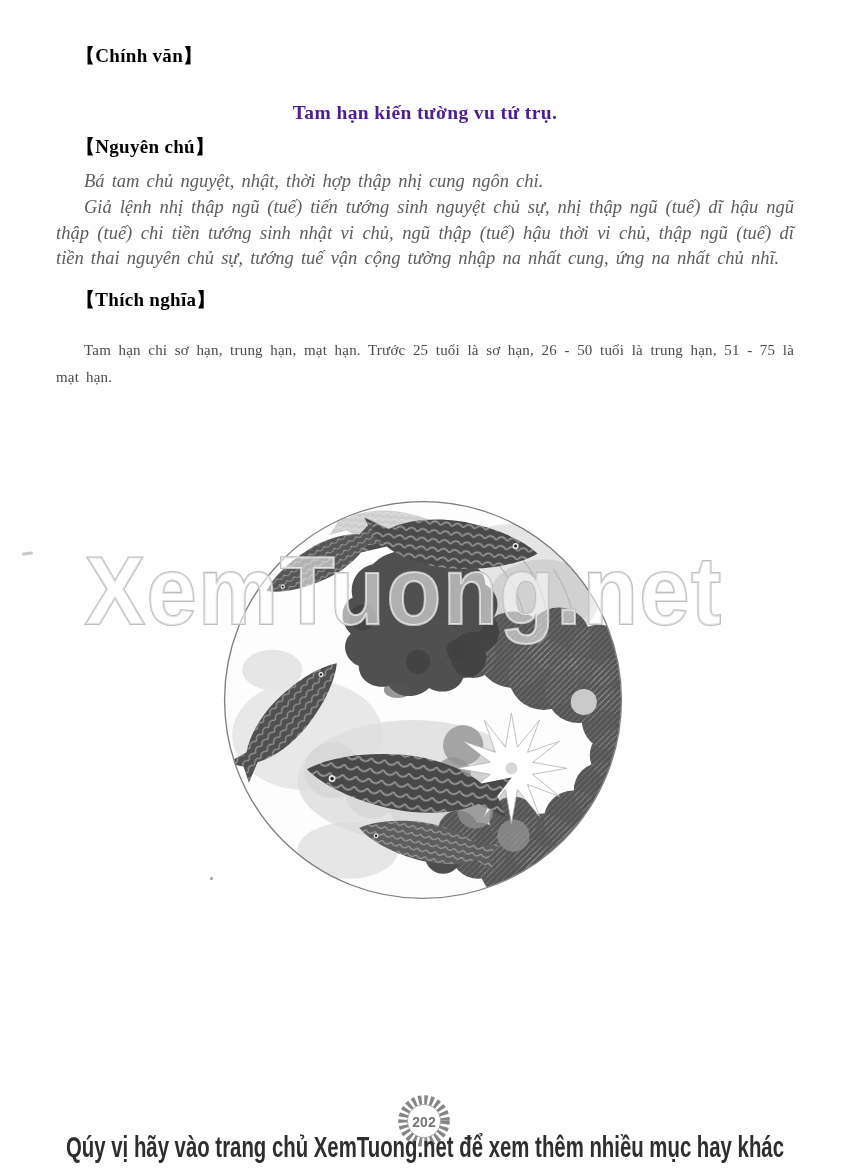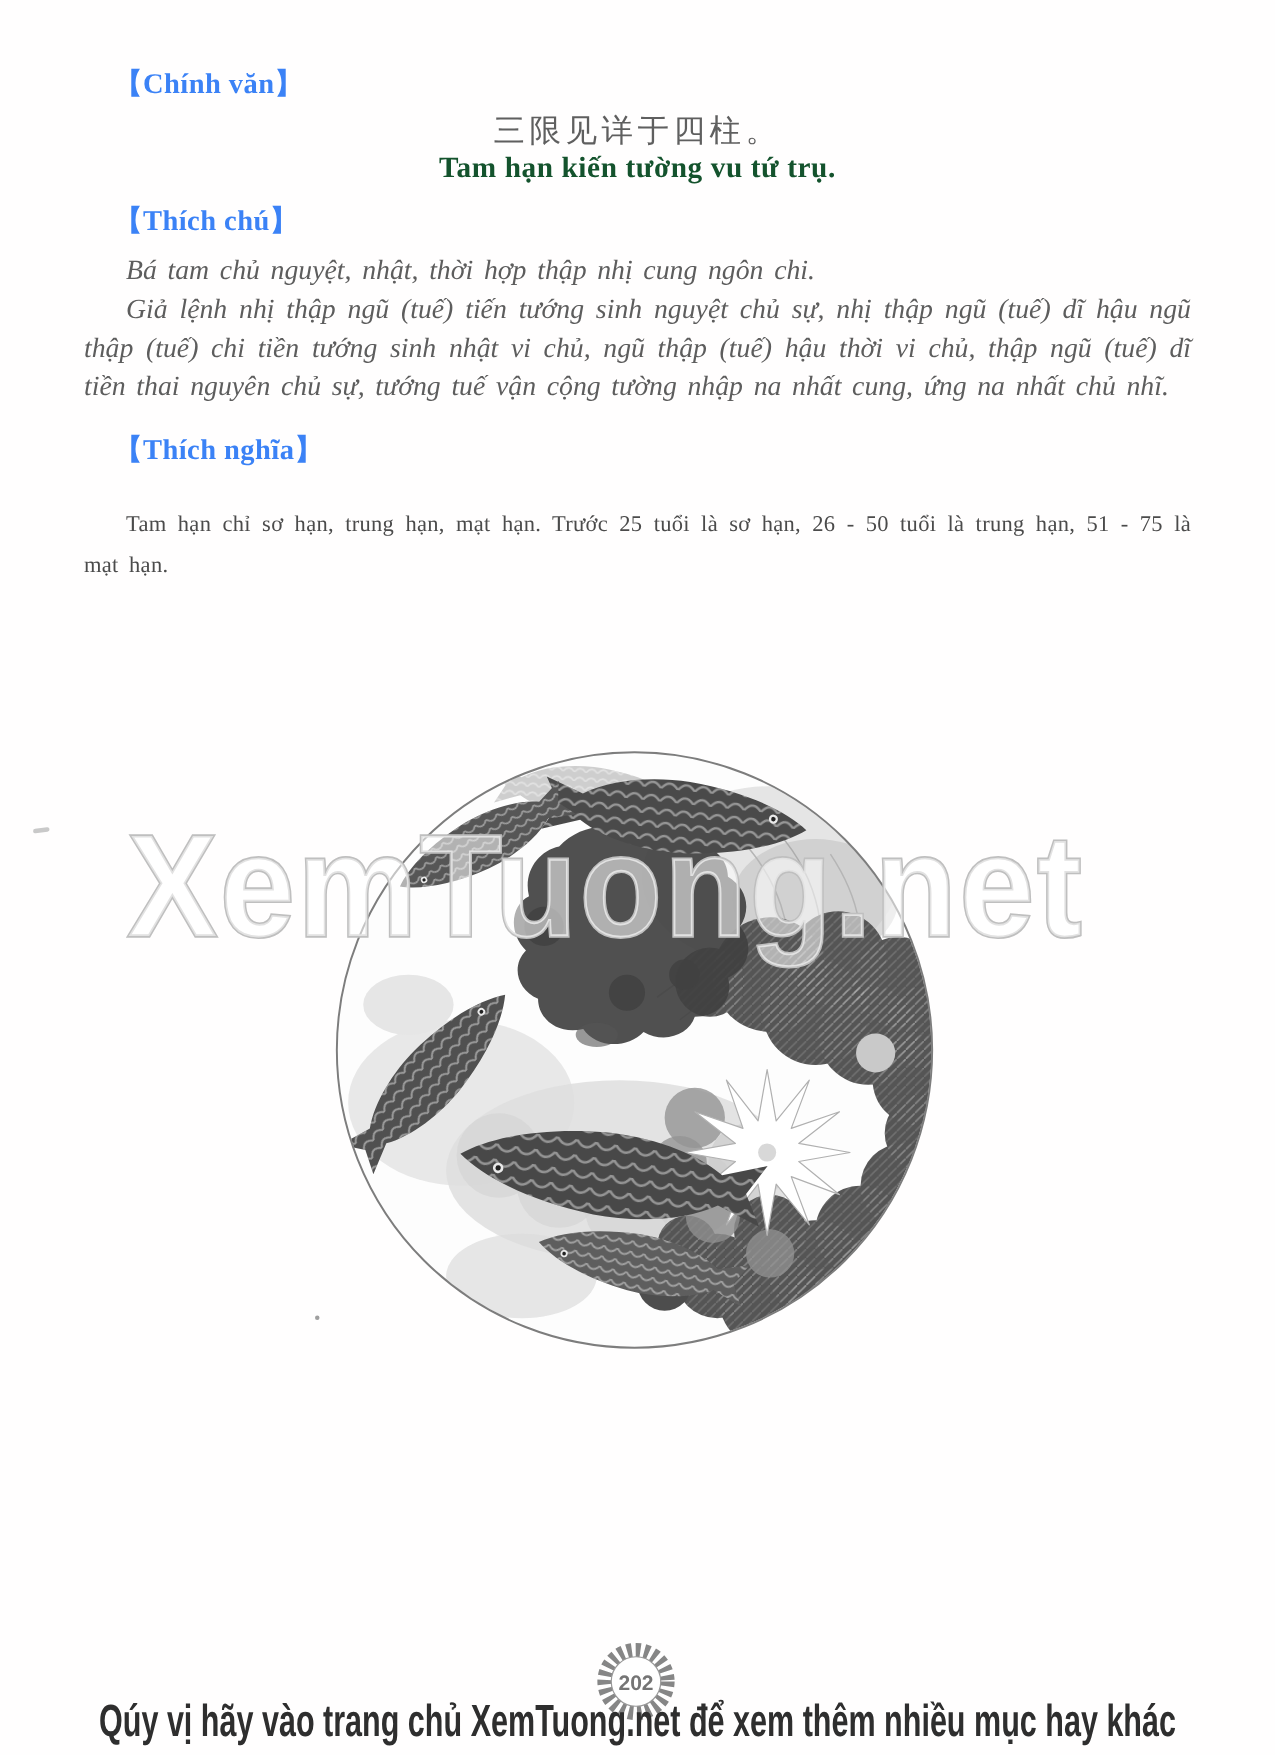--- a/index.html
+++ b/index.html
@@ -1,29 +1,29 @@
 <!DOCTYPE html>
 <html><head>
 <meta charset="utf-8">
 <style>
   html,body{margin:0;padding:0;background:#ffffff;}
   .page{
     position:relative;width:850px;height:1170px;background:#fffefe;
     font-family:"Liberation Serif", serif;overflow:hidden;
   }
   .heading{
-    position:absolute;left:76px;font-weight:bold;font-size:19px;color:#3b82f6;
+    position:absolute;left:76px;font-weight:bold;font-size:19px;color:#000000;
     letter-spacing:.3px;white-space:nowrap;
   }
   #h-chinhvan{top:43px;}
   #h-nguyenchu{top:134px;}
   #h-thichnghia{top:287px;}
   .center-line{position:absolute;left:0;width:850px;text-align:center;white-space:nowrap;}
   #cn-line{top:73px;font-size:21px;color:#5f5f5f;letter-spacing:3px;}
-  #translit-line{top:102px;font-size:19.5px;font-weight:bold;color:#14532d;letter-spacing:.4px;}
+  #translit-line{top:102px;font-size:19.5px;font-weight:bold;color:#4c1d95;letter-spacing:.4px;}
   .para{
     position:absolute;left:56px;width:738px;text-indent:28px;
     text-align:justify;text-justify:inter-word;
   }
   .nc{font-style:italic;color:#5d5d5d;font-size:18.5px;line-height:25.5px;word-spacing:2.5px;}
   #nc-p1{top:169px;text-align:left;}
   #nc-p2{top:195px;}
   .tn{color:#4b4b4b;font-size:15px;line-height:27px;word-spacing:3px;letter-spacing:.2px;}
   #tn-p1{top:337px;}
   #tn-p2{top:391px;}
@@ -34,24 +34,23 @@
   .speck{position:absolute;background:#c9c9c9;border-radius:2px;}
   #speck1{left:22px;top:552px;width:11px;height:2.5px;transform:rotate(-8deg);}
   #speck2{left:210px;top:877px;width:3px;height:3px;border-radius:50%;background:#9f9f9f;}
 </style>
 </head>
 <body>
 
 <div class="page">
 
   <div class="heading" id="h-chinhvan">【Chính văn】</div>
-  <div class="center-line" id="cn-line">三限见详于四柱。</div>
   <div class="center-line" id="translit-line">Tam hạn kiến tường vu tứ trụ.</div>
 
-  <div class="heading" id="h-nguyenchu">【Thích chú】</div>
+  <div class="heading" id="h-nguyenchu">【Nguyên chú】</div>
   <div class="para nc" id="nc-p1">Bá tam chủ nguyệt, nhật, thời hợp thập nhị cung ngôn chi.</div>
   <div class="para nc" id="nc-p2">Giả lệnh nhị thập ngũ (tuế) tiến tướng sinh nguyệt chủ sự, nhị thập ngũ (tuế) dĩ hậu ngũ thập (tuế) chi tiền tướng sinh nhật vi chủ, ngũ thập (tuế) hậu thời vi chủ, thập ngũ (tuế) dĩ tiền thai nguyên chủ sự, tướng tuế vận cộng tường nhập na nhất cung, ứng na nhất chủ nhĩ.</div>
 
   <div class="heading" id="h-thichnghia">【Thích nghĩa】</div>
   <div class="para tn" id="tn-p1">Tam hạn chỉ sơ hạn, trung hạn, mạt hạn. Trước 25 tuổi là sơ hạn, 26 - 50 tuổi là trung hạn, 51 - 75 là mạt hạn.</div>
 
   <svg id="illustration" viewBox="0 0 420 420" aria-hidden="true">
     <defs>
       <clipPath id="ccl">
           <circle cx="210" cy="210" r="197"></circle>

